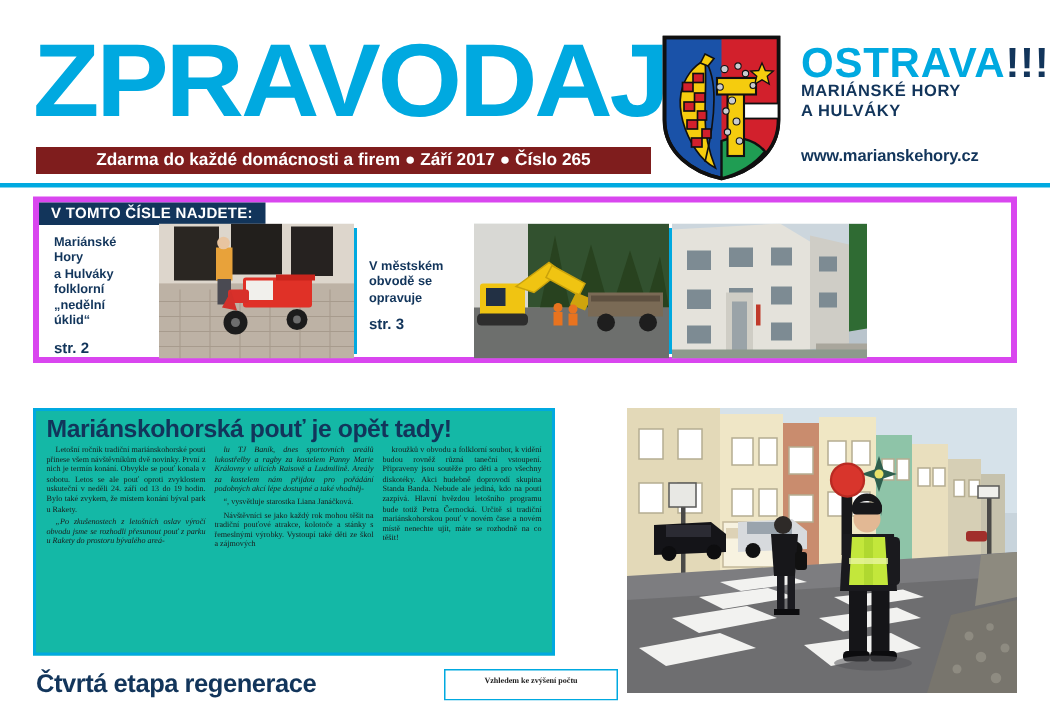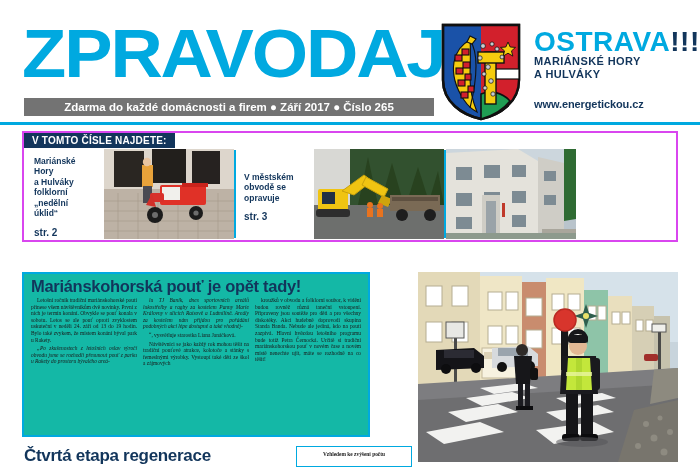--- a/index.html
+++ b/index.html
@@ -16,21 +16,21 @@
   .zp-title{
     position:absolute;left:22px;top:22px;
     font-size:69px;line-height:64px;font-weight:bold;
     letter-spacing:-2px;color:#00a9e0;
     font-family:"Liberation Sans",sans-serif;
     transform:scaleX(1.05);transform-origin:left top;
     white-space:nowrap;
   }
   .datebar{
     position:absolute;left:24px;top:98px;width:410px;height:18px;
-    background:#737373;color:#ffffff;
+    background:#7f1d1d;color:#ffffff;
     font-size:11.5px;font-weight:bold;line-height:18px;text-align:center;
     white-space:nowrap;
   }
   .crest{position:absolute;left:440px;top:22px;width:82px;height:100px;}
   .crest svg{display:block;}
 
   .brandblock{position:absolute;left:534px;top:30px;width:166px;}
   .brand-ostrava{
     font-size:28px;font-weight:bold;letter-spacing:.5px;color:#00a9e0;
     line-height:24px;white-space:nowrap;
@@ -42,21 +42,21 @@
   }
   .brand-url{
     position:absolute;left:534px;top:98px;width:166px;
     font-size:11px;font-weight:bold;color:#12355b;letter-spacing:-.1px;
   }
   .rule-cyan{position:absolute;left:0;top:122px;width:700px;height:3px;background:#00a9e0;}
 
   
   .highlights{
     position:absolute;left:22px;top:131px;width:656px;height:111px;
-    border:2px solid #d946ef;box-sizing:border-box;background:#fff;
+    border:4px solid #d946ef;box-sizing:border-box;background:#fff;
   }
   .hl-title{
     position:absolute;left:0;top:0;height:15px;padding:0 8px;
     background:#12355b;color:#fff;font-size:10px;font-weight:bold;
     line-height:15px;letter-spacing:.2px;white-space:nowrap;
   }
   .hl-strip{
     position:absolute;left:2px;top:17px;right:2px;bottom:2px;
     display:flex;align-items:stretch;
   }
@@ -171,21 +171,21 @@
     </div>
 
     <div class="brandblock">
       <div class="brand-ostrava"><span>OSTRAVA</span><span class="excl">!!!</span></div>
       <div class="brand-sub">
         <div>MARIÁNSKÉ HORY</div>
         <div>A HULVÁKY</div>
       </div>
     </div>
 
-    <div class="brand-url">www.energetickou.cz</div>
+    <div class="brand-url">www.marianskehory.cz</div>
   </div>
 
   <div class="rule-cyan"></div>
 
   <div class="highlights">
     <div class="hl-title">V TOMTO ČÍSLE NAJDETE:</div>
 
     <div class="hl-strip">
 
       <div class="hl-cell">

